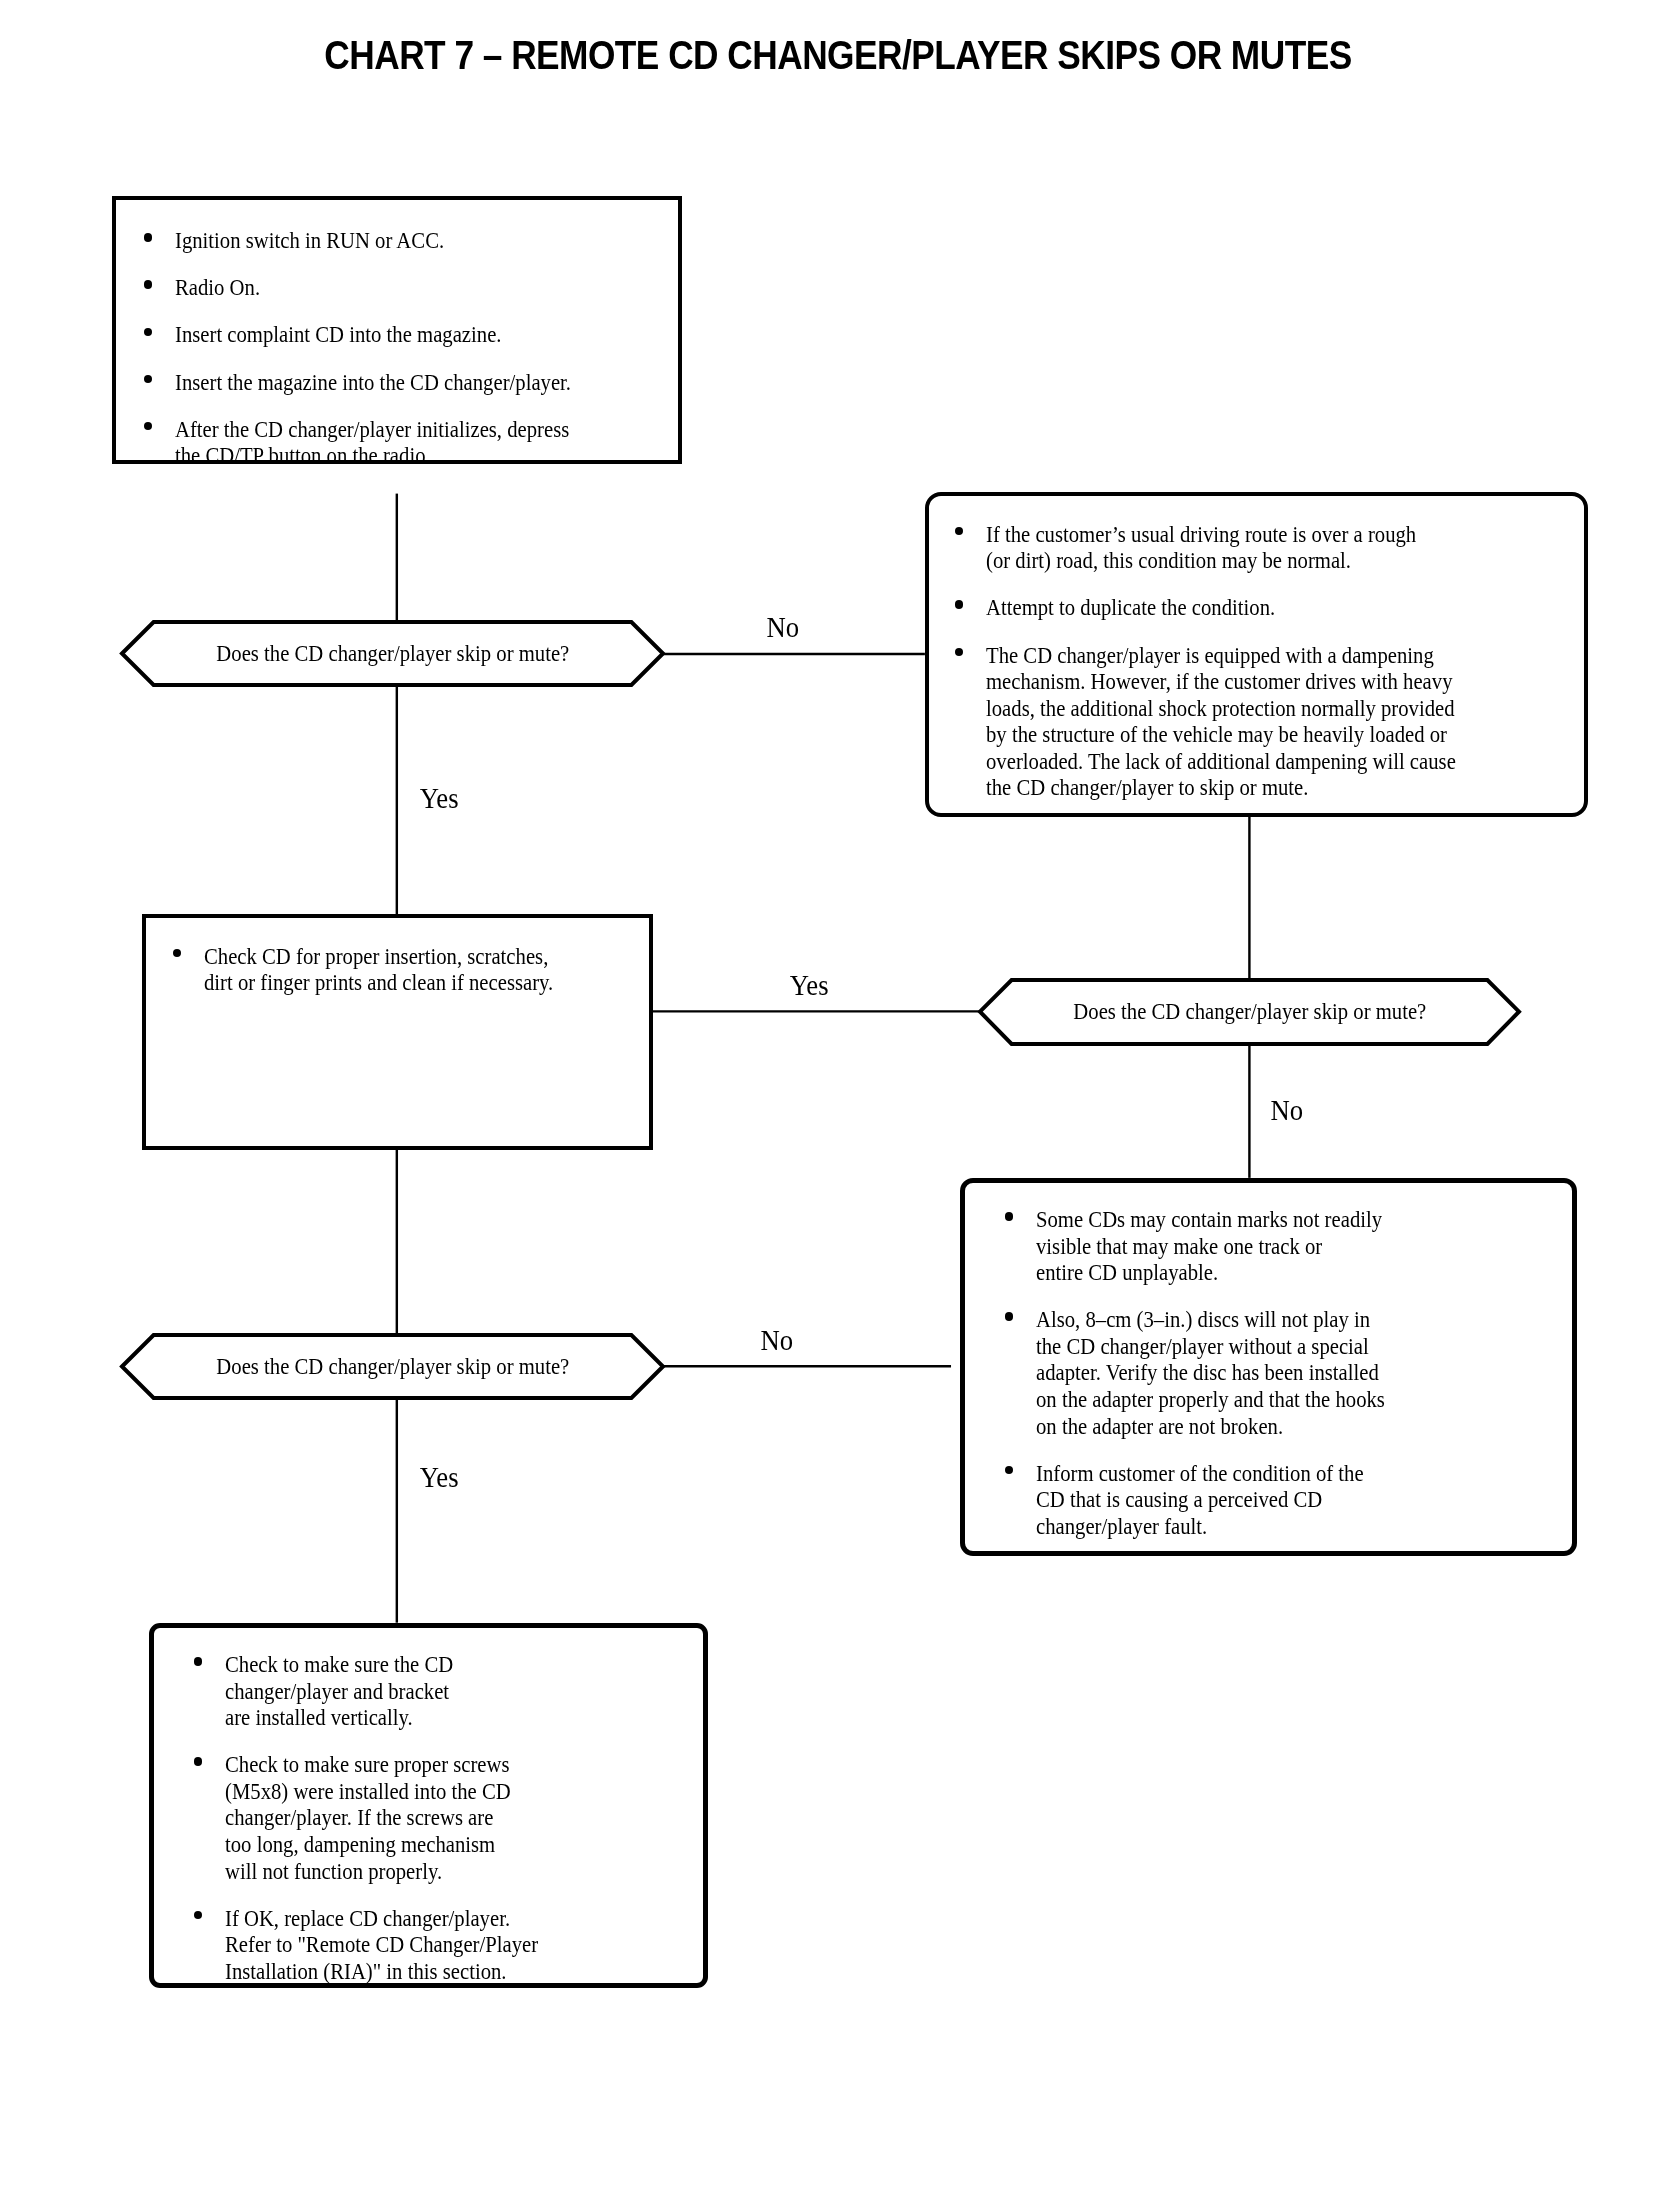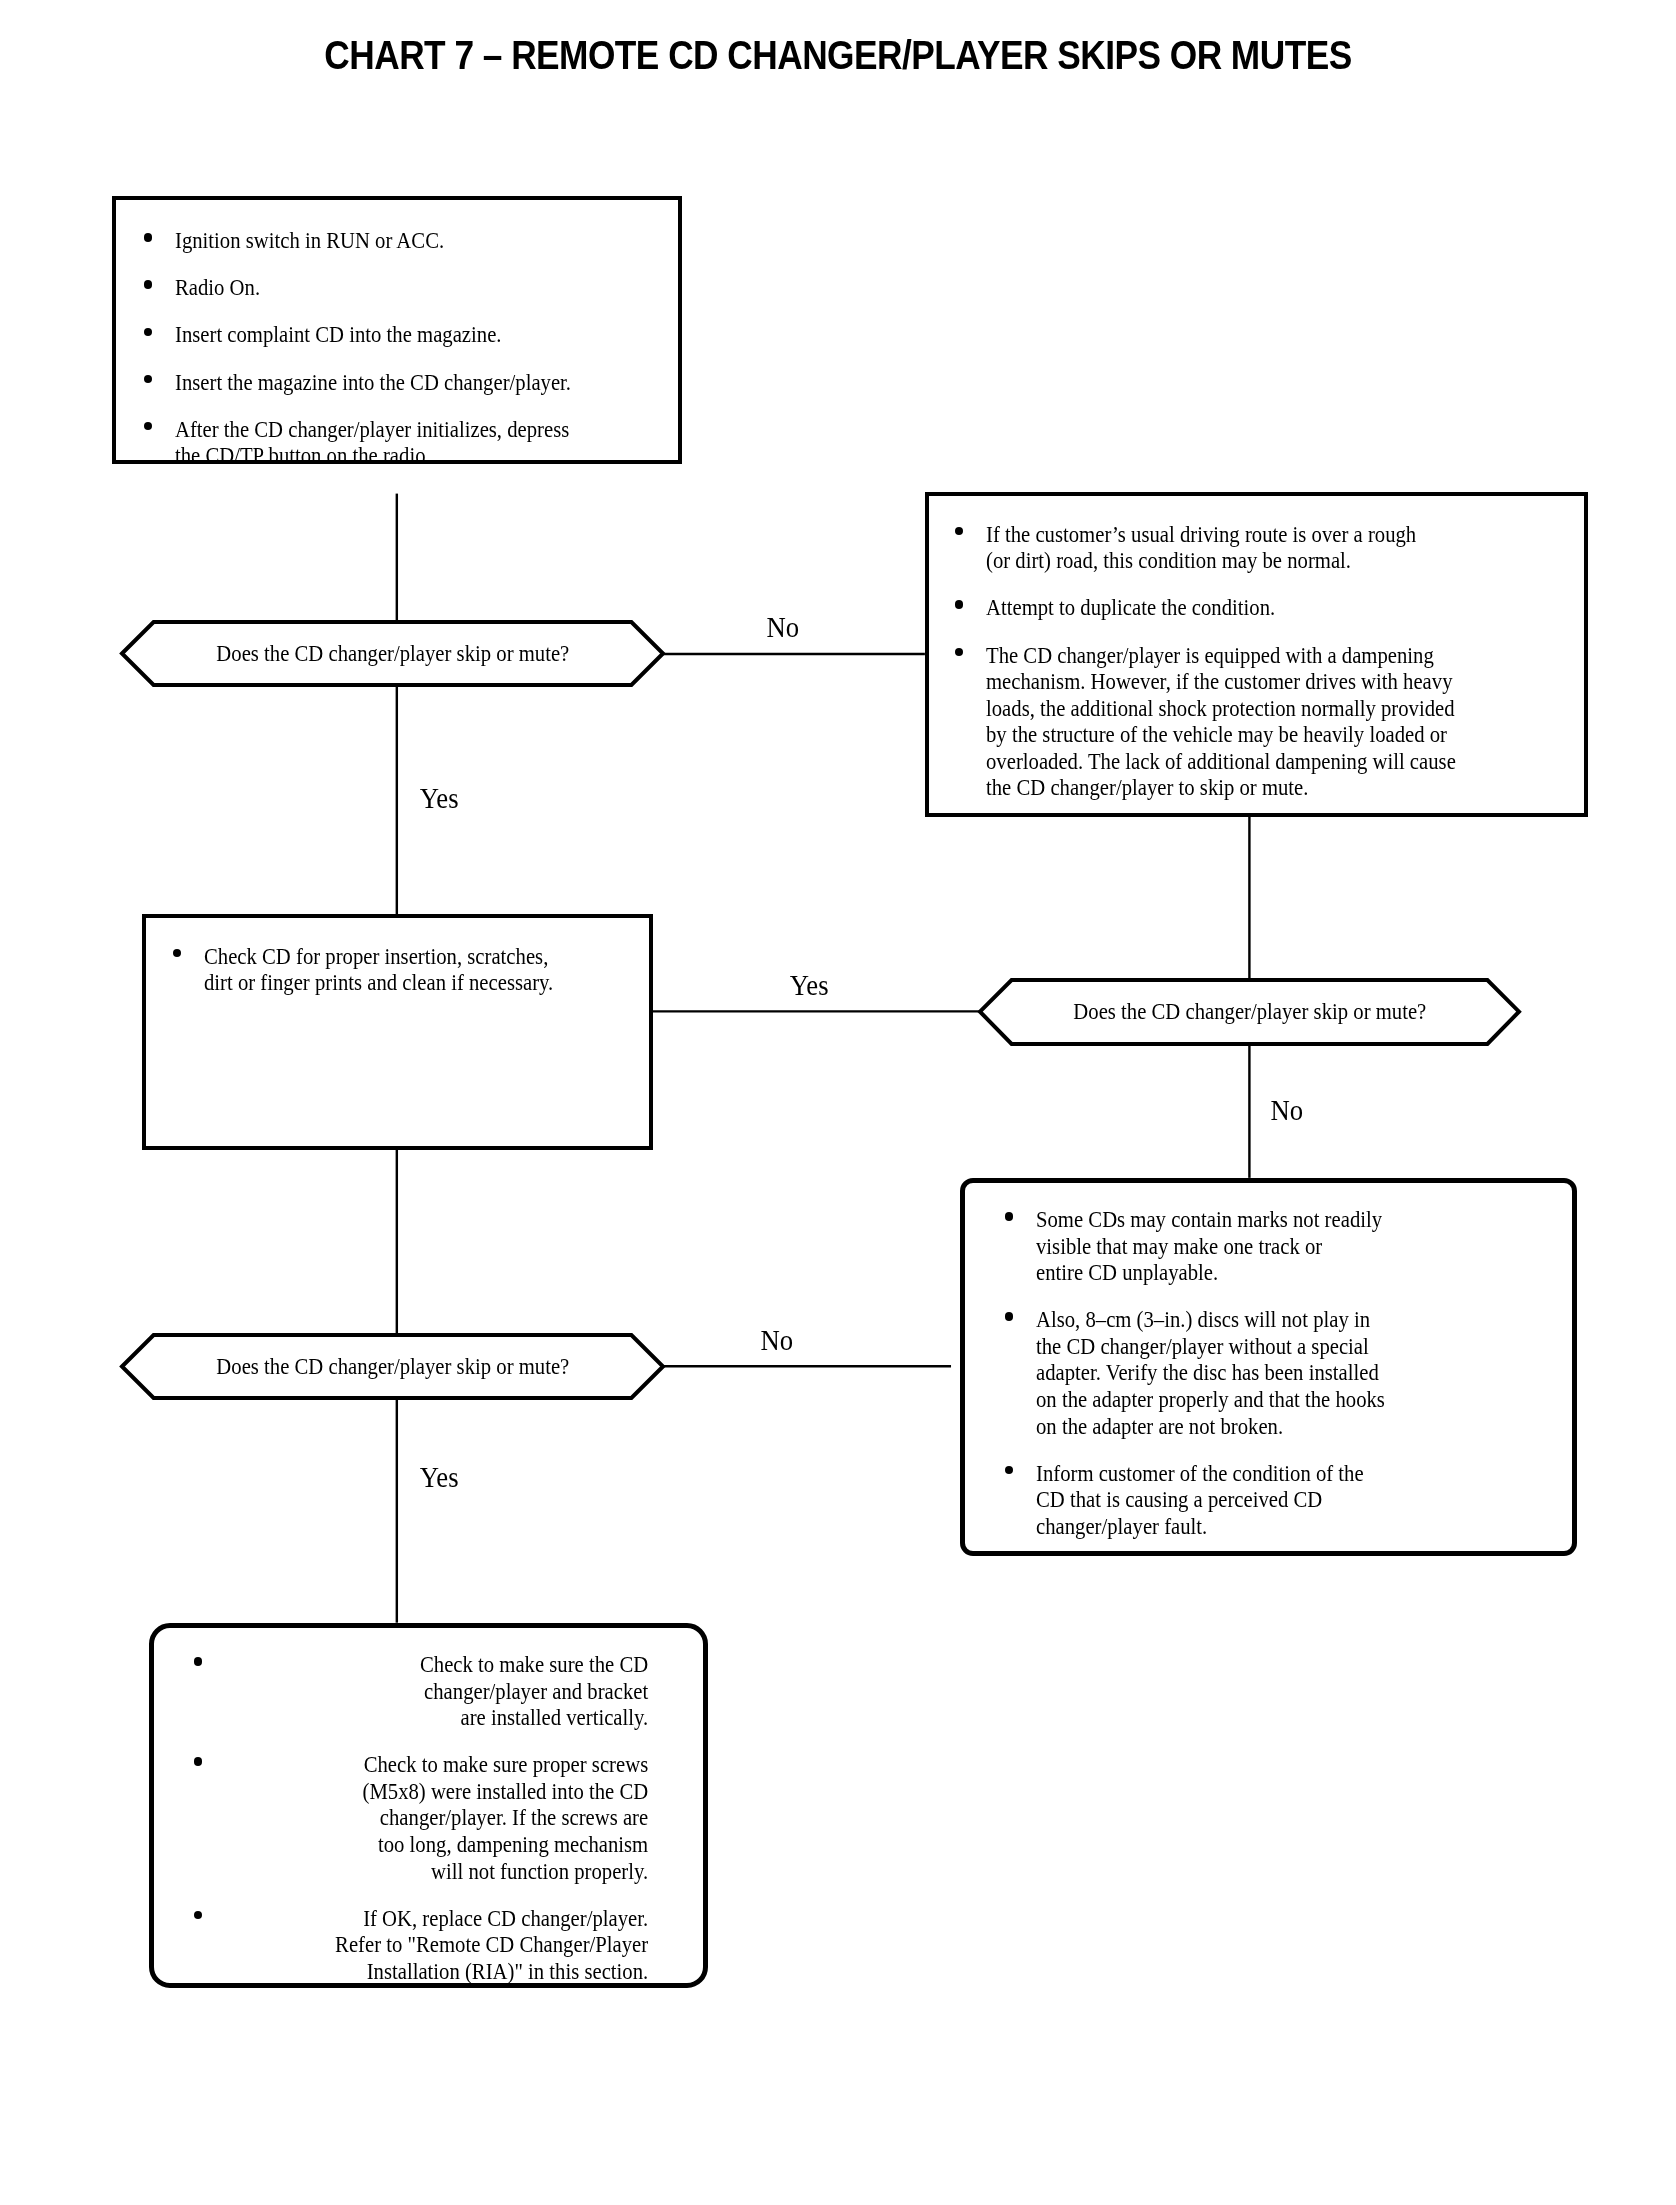--- a/index.html
+++ b/index.html
@@ -171,21 +171,21 @@
       <li>
           <span class="btxt">Insert the magazine into the CD changer/player.</span>
         </li>
       <li>
           <span class="btxt">After the CD changer/player initializes, depress
 the CD/TP button on the radio.</span>
         </li>
     </ul>
   </div>
 
-  <div class="node rect-node" style="left:925px; top:492px; width:663px; height:325px; padding:25.5px 17px 0 20.7px;">
+  <div class="node rect-node" style="left:925px; top:492px; width:663px; height:325px; padding:25.5px 17px 0 20.7px;border-radius:16px;">
     <ul class="bullets">
       <li>
           <span class="btxt">If the customer’s usual driving route is over a rough
 (or dirt) road, this condition may be normal.</span>
         </li>
       <li>
           <span class="btxt">Attempt to duplicate the condition.</span>
         </li>
       <li>
           <span class="btxt">The CD changer/player is equipped with a dampening
@@ -249,21 +249,21 @@
 
   <div class="hex" style="left:122px; top:1335px; width:541px; height:63px;">
     <svg width="541" height="63" viewBox="0 0 890 104" preserveAspectRatio="none">
       <polygon points="0,52 52,0 838,0 890,52 838,104 52,104" fill="#ffffff" stroke="#000000" stroke-width="4" vector-effect="non-scaling-stroke"></polygon>
     </svg>
     <div class="hex-label">
       <span>Does the CD changer/player skip or mute?</span>
     </div>
   </div>
 
-  <div class="node round-node" style="left:149px; top:1623px; width:559px; height:365px; border-radius:21px; padding:24px 18px 0 35px;text-align:right;">
+  <div class="node round-node" style="left:149px; top:1623px; width:559px; height:365px; border-radius:11px; padding:24px 18px 0 35px;">
     <ul class="bullets">
       <li>
           <span class="btxt">Check to make sure the CD
 changer/player and bracket
 are installed vertically.</span>
         </li>
       <li>
           <span class="btxt">Check to make sure proper screws
 (M5x8) were installed into the CD
 changer/player. If the screws are

